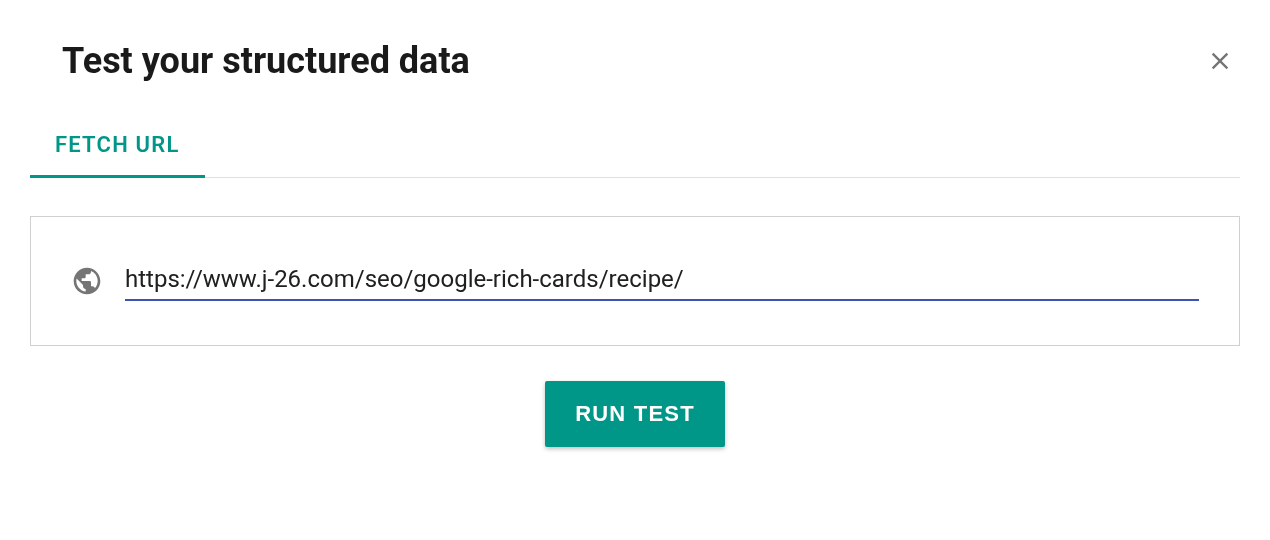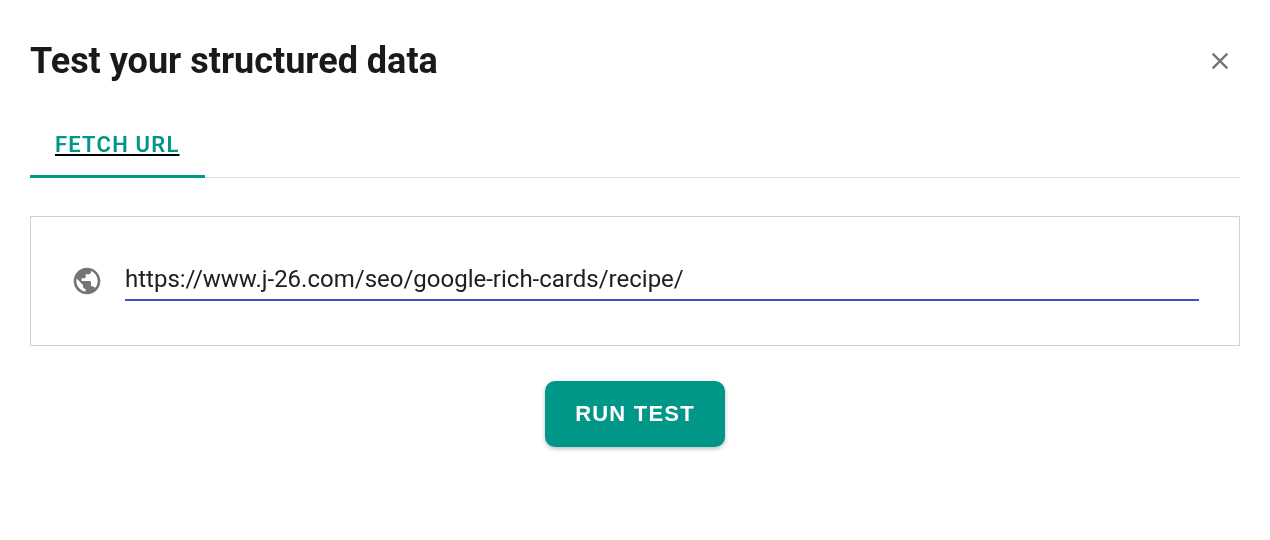--- a/index.html
+++ b/index.html
@@ -17,41 +17,41 @@
     .header {
       display: flex;
       justify-content: space-between;
       align-items: center;
       margin-bottom: 35px;
     }
     .title {
       font-size: 36px;
       font-weight: 700;
       color: #1a1a1a;
+      margin-left: 32px;
     }
     .close-btn {
       cursor: pointer;
       color: #757575;
       display: flex;
       align-items: center;
       justify-content: center;
       width: 40px;
       height: 40px;
     }
     .close-btn svg {
       width: 28px;
       height: 28px;
     }
     .tabs {
       display: flex;
       justify-content: flex-start;
       border-bottom: 1px solid #e0e0e0;
       margin-bottom: 38px;
       gap: 50px;
-      text-decoration: underline;
     }
     .tab {
       padding: 15px 25px 18px 25px;
       font-size: 22px;
       font-weight: 600;
       letter-spacing: 1.2px;
       cursor: pointer;
       text-align: center;
     }
     .tab-active {
@@ -98,21 +98,21 @@
     .run-btn {
       background: #009688;
       color: #fff;
       border: none;
       font-size: 22px;
       font-weight: 600;
       letter-spacing: 1.2px;
       padding: 20px 30px;
       cursor: pointer;
       box-shadow: 0 2px 4px rgba(0,0,0,0.25);
-      border-radius: 10px;
+      border-radius: 2px;
     }
   </style>
 </head>
 <body>
 
 <div class="header">
   <h1 class="title">Test your structured data</h1>
   <div class="close-btn">
     <svg viewBox="0 0 24 24" fill="currentColor">
       <path d="M19 6.41L17.59 5 12 10.59 6.41 5 5 6.41 10.59 12 5 17.59 6.41 19 12 13.41 17.59 19 19 17.59 13.41 12z"></path>

